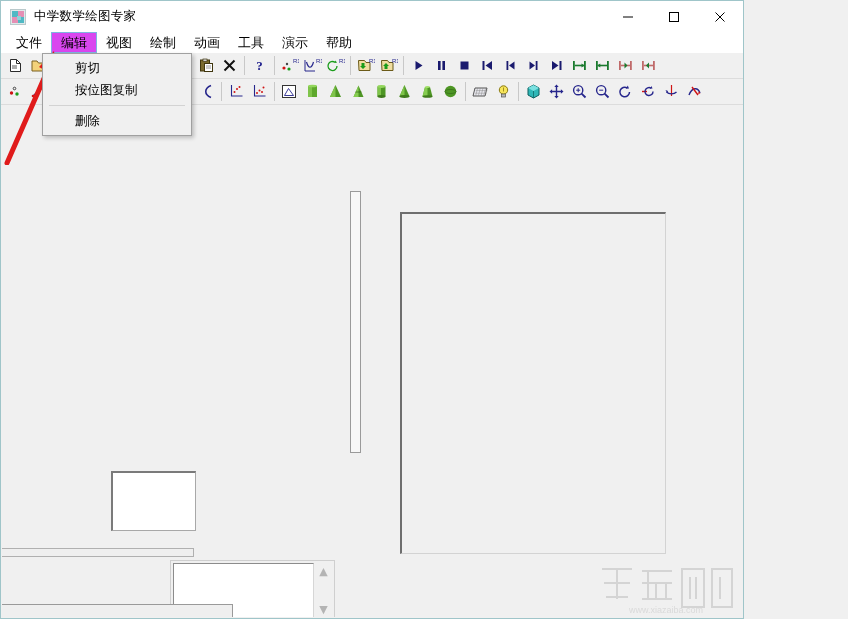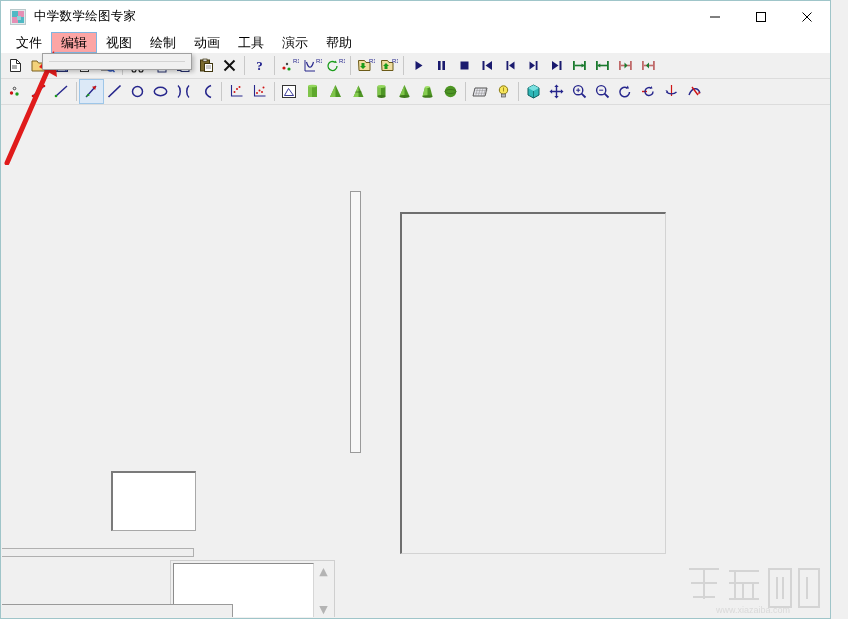--- a/index.html
+++ b/index.html
@@ -4,21 +4,21 @@
 <style>
   html,body{margin:0;padding:0;}
   body{
     width:848px;height:619px;overflow:hidden;
     font-family:"DejaVu Sans","Liberation Sans",sans-serif;
     font-size:12px;color:#000;background:#f0f0f0;
     position:relative;
   }
   
   #app-window{
-    position:absolute;left:0;top:0;width:831px;height:619px;
+    position:absolute;left:0;top:0;width:744px;height:619px;
     background:#f0f0f0;
     border:1px solid #9fc5c9;
     box-sizing:border-box;
   }
   
   #title-bar{
     position:absolute;left:0;top:0;right:0;height:31px;
     background:#ffffff;
     display:flex;align-items:center;
   }
@@ -48,21 +48,21 @@
     position:absolute;left:0;top:31px;right:0;height:21px;
     background:#ffffff;
     display:flex;align-items:flex-start;
     border-bottom:1px solid #4d7c0f;
   }
   .menu-item{
     height:21px;line-height:21px;padding:0 9px;
     font-size:13px;color:#000;white-space:nowrap;
   }
   .menu-item.first{margin-left:6px;}
-  .menu-item.active{background:#fca5a5;border:1px solid #7fb4e0;
+  .menu-item.active{background:#d946ef;border:1px solid #7fb4e0;
     box-sizing:border-box;line-height:19px;}
 
   
   .toolbar{
     position:absolute;left:0;right:0;height:25px;
     background:#f0f0f0;
     border-bottom:1px solid #dcdcdc;
     display:flex;align-items:center;
   }
   #toolbar-1{top:52px;}
@@ -625,21 +625,24 @@
         <path d="M86 6h22v38H86z"></path>
         <path d="M94 14v22M100 14v22"></path>
         <path d="M116 6h20v38h-20z"></path>
         <path d="M124 14v22"></path>
       </g>
       <text x="70" y="50" font-size="9" fill="#c4c4c4" text-anchor="middle" font-family="Liberation Sans, sans-serif">www.xiazaiba.com</text>
     </svg>
   </div>
 
   <div id="edit-dropdown">
+    <div class="dd-item">剪切</div>
+    <div class="dd-item">按位图复制</div>
     <div class="dd-sep"></div>
+    <div class="dd-item">删除</div>
   </div>
 
   <svg id="annotation-arrow" viewBox="0 0 90 120">
     <path d="M6 118 L48 22" stroke="#e01b1b" stroke-width="5" fill="none" stroke-linecap="round"></path>
     <path d="M53 6 L56 32 L38 22 Z" fill="#e01b1b"></path>
   </svg>
 
 </div>
 
 </body></html>

